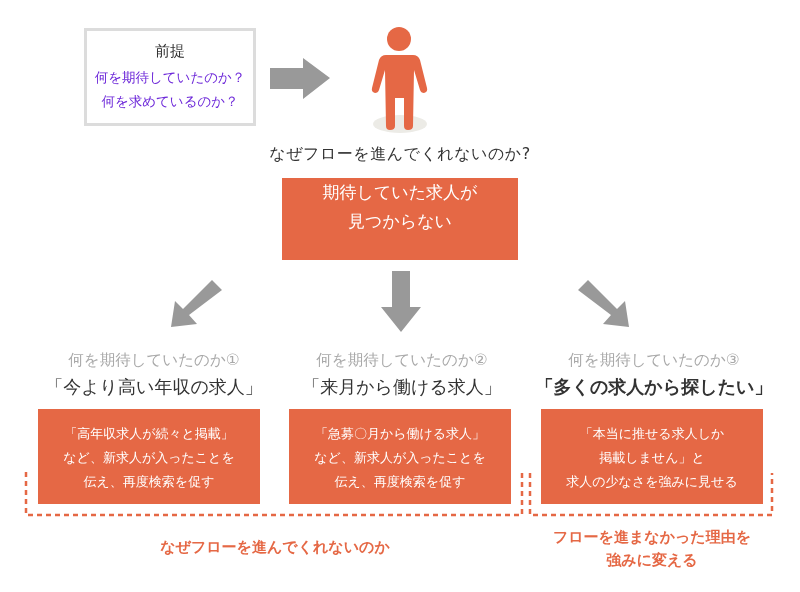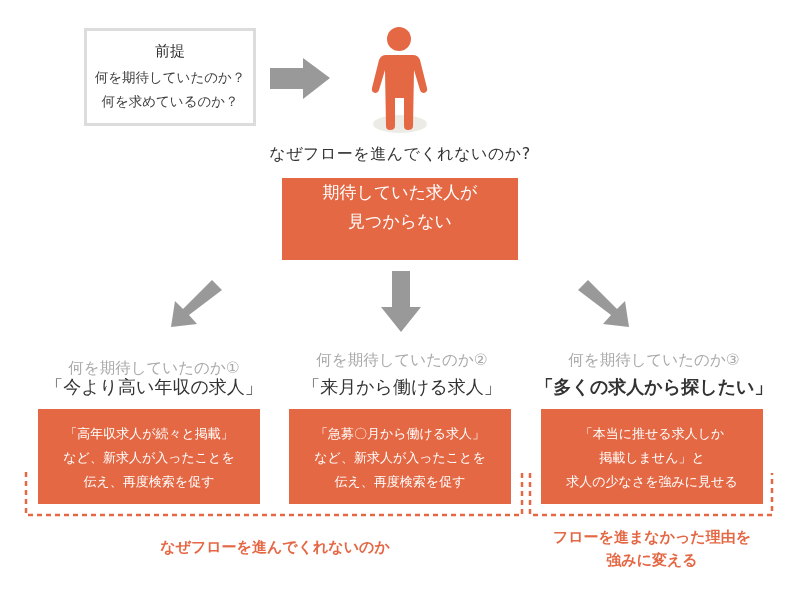--- a/index.html
+++ b/index.html
@@ -10,21 +10,21 @@
     color:#333333;
   }
   .abs { position:absolute; }
   .premise-box {
     left:36px; top:28px; width:172px; height:98px;
     border:3px solid #dcdcdc; box-sizing:border-box; background:#fff;
     text-align:center;
     margin-left:48px;
   }
   .premise-title { font-size:15px; color:#333; margin-top:10px; line-height:20px; }
-  .premise-line { font-size:13.5px; color:#404040; line-height:24px; }
+  .premise-line { font-size:13.5px; color:#6d28d9; line-height:24px; }
   .premise-line.first { margin-top:4px; }
 
   .question { left:200px; top:144px; width:400px; text-align:center; font-size:16px; color:#333; letter-spacing:0.5px; }
 
   .cause-box {
     left:282px; top:178px; width:236px; height:82px; background:#e56845;
     color:#fff; font-size:17px; text-align:center; box-sizing:border-box;
     line-height:29px;
   }
 
@@ -78,21 +78,21 @@
   <div class="premise-line">何を求めているのか？</div>
 </div>
 
 <div class="abs question">なぜフローを進んでくれないのか?</div>
 
 <div class="abs cause-box">
   <div>期待していた求人が</div>
   <div>見つからない</div>
 </div>
 
-<div class="abs exp-label" style="left:34px; top:350px;margin-top:8px;">何を期待していたのか①</div>
+<div class="abs exp-label" style="left:34px; top:350px;">何を期待していたのか①</div>
 <div class="abs exp-quote" style="left:24px; top:375px;">「今より高い年収の求人」</div>
 <div class="abs sol-box" style="left:38px; top:409px; width:222px; height:95px;">
   <div>「高年収求人が続々と掲載」</div>
   <div>など、新求人が入ったことを</div>
   <div>伝え、再度検索を促す</div>
 </div>
 
 <div class="abs exp-label" style="left:282px; top:350px;">何を期待していたのか②</div>
 <div class="abs exp-quote" style="left:272px; top:375px;">「来月から働ける求人」</div>
 <div class="abs sol-box" style="left:289px; top:409px; width:222px; height:95px;">

